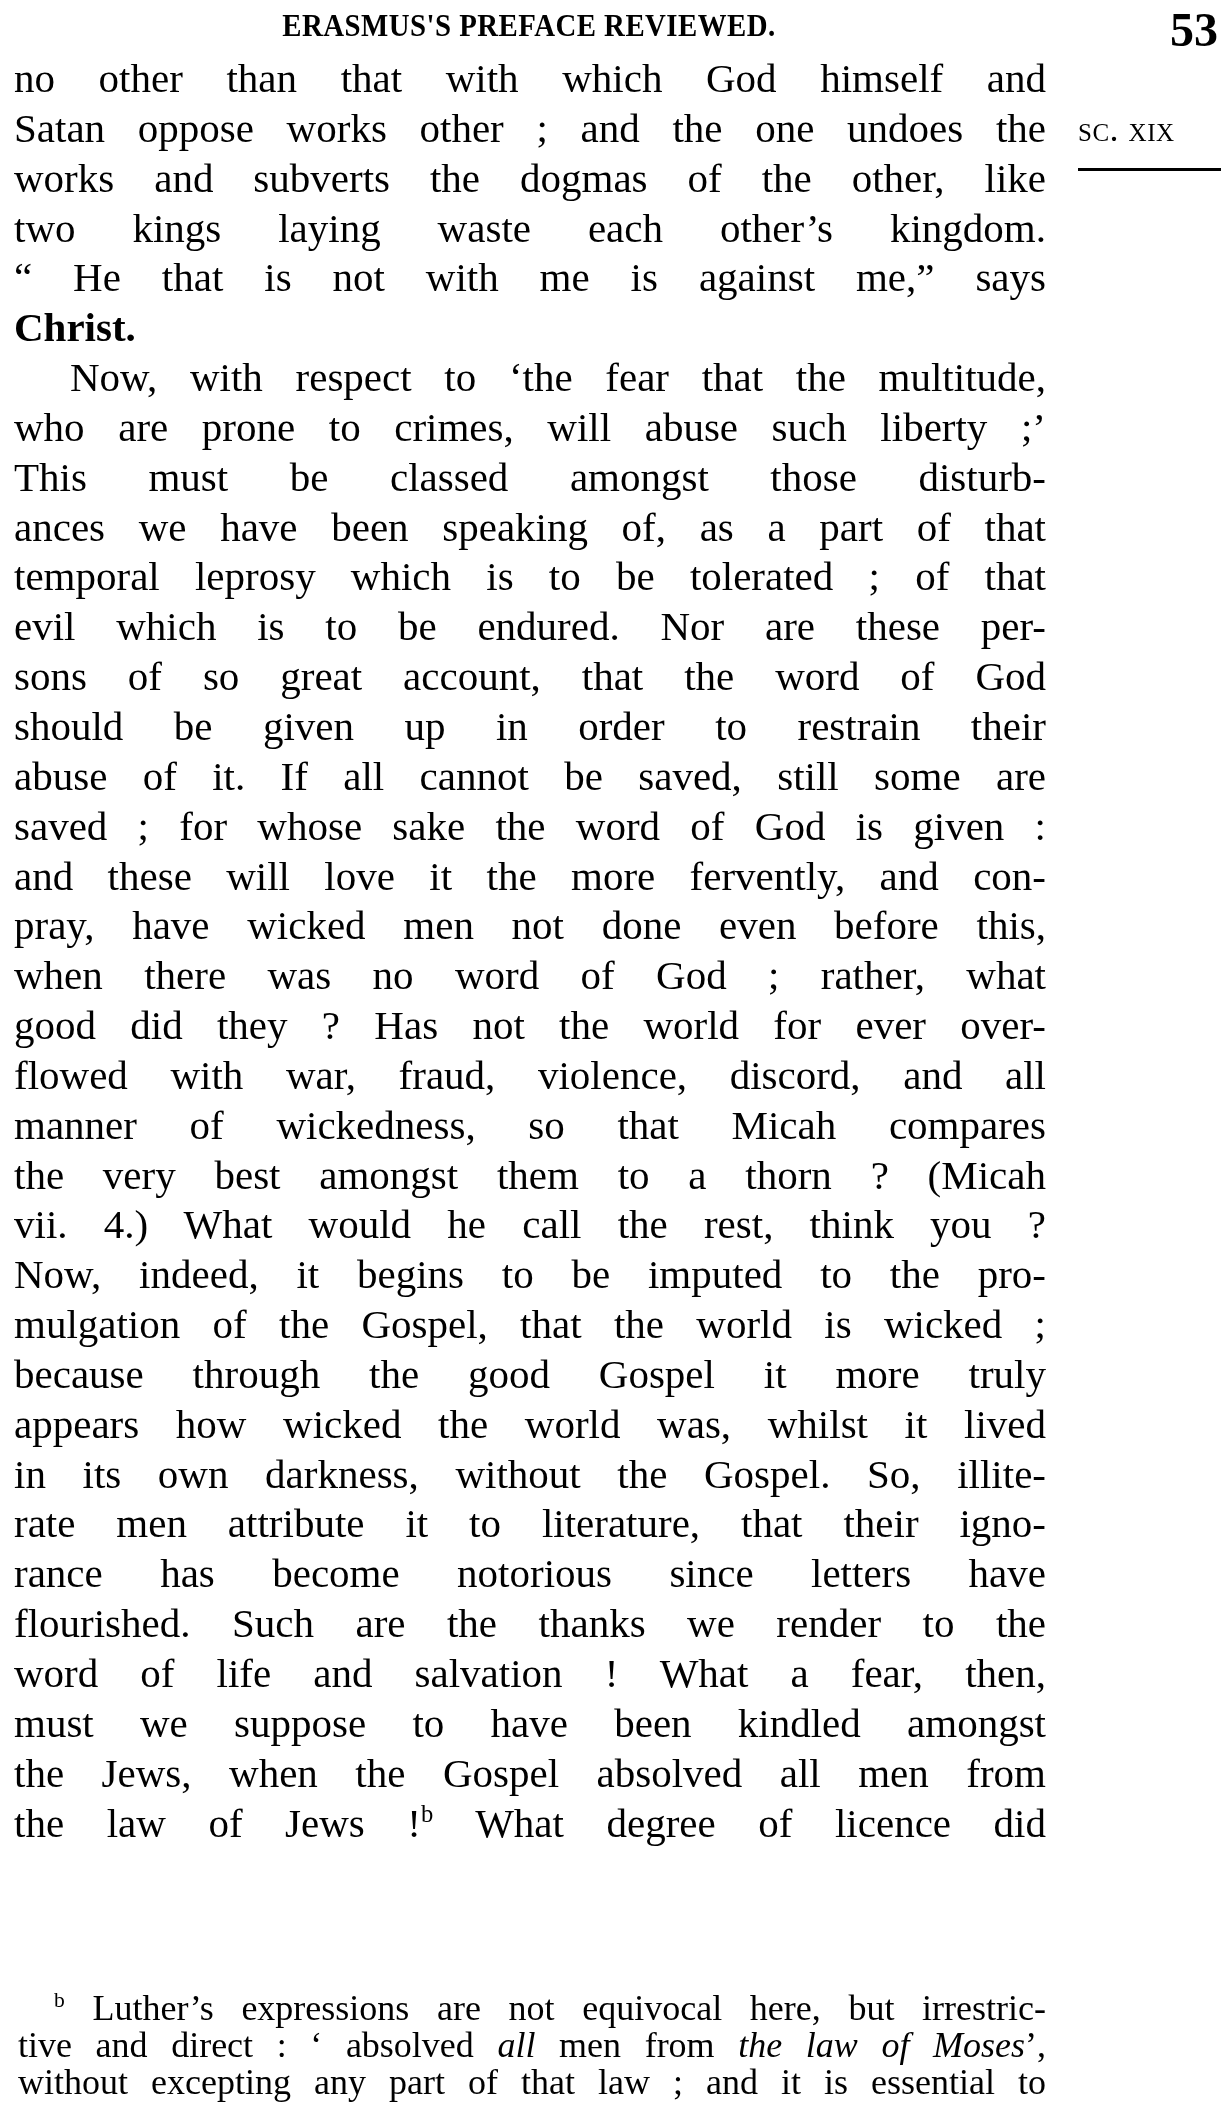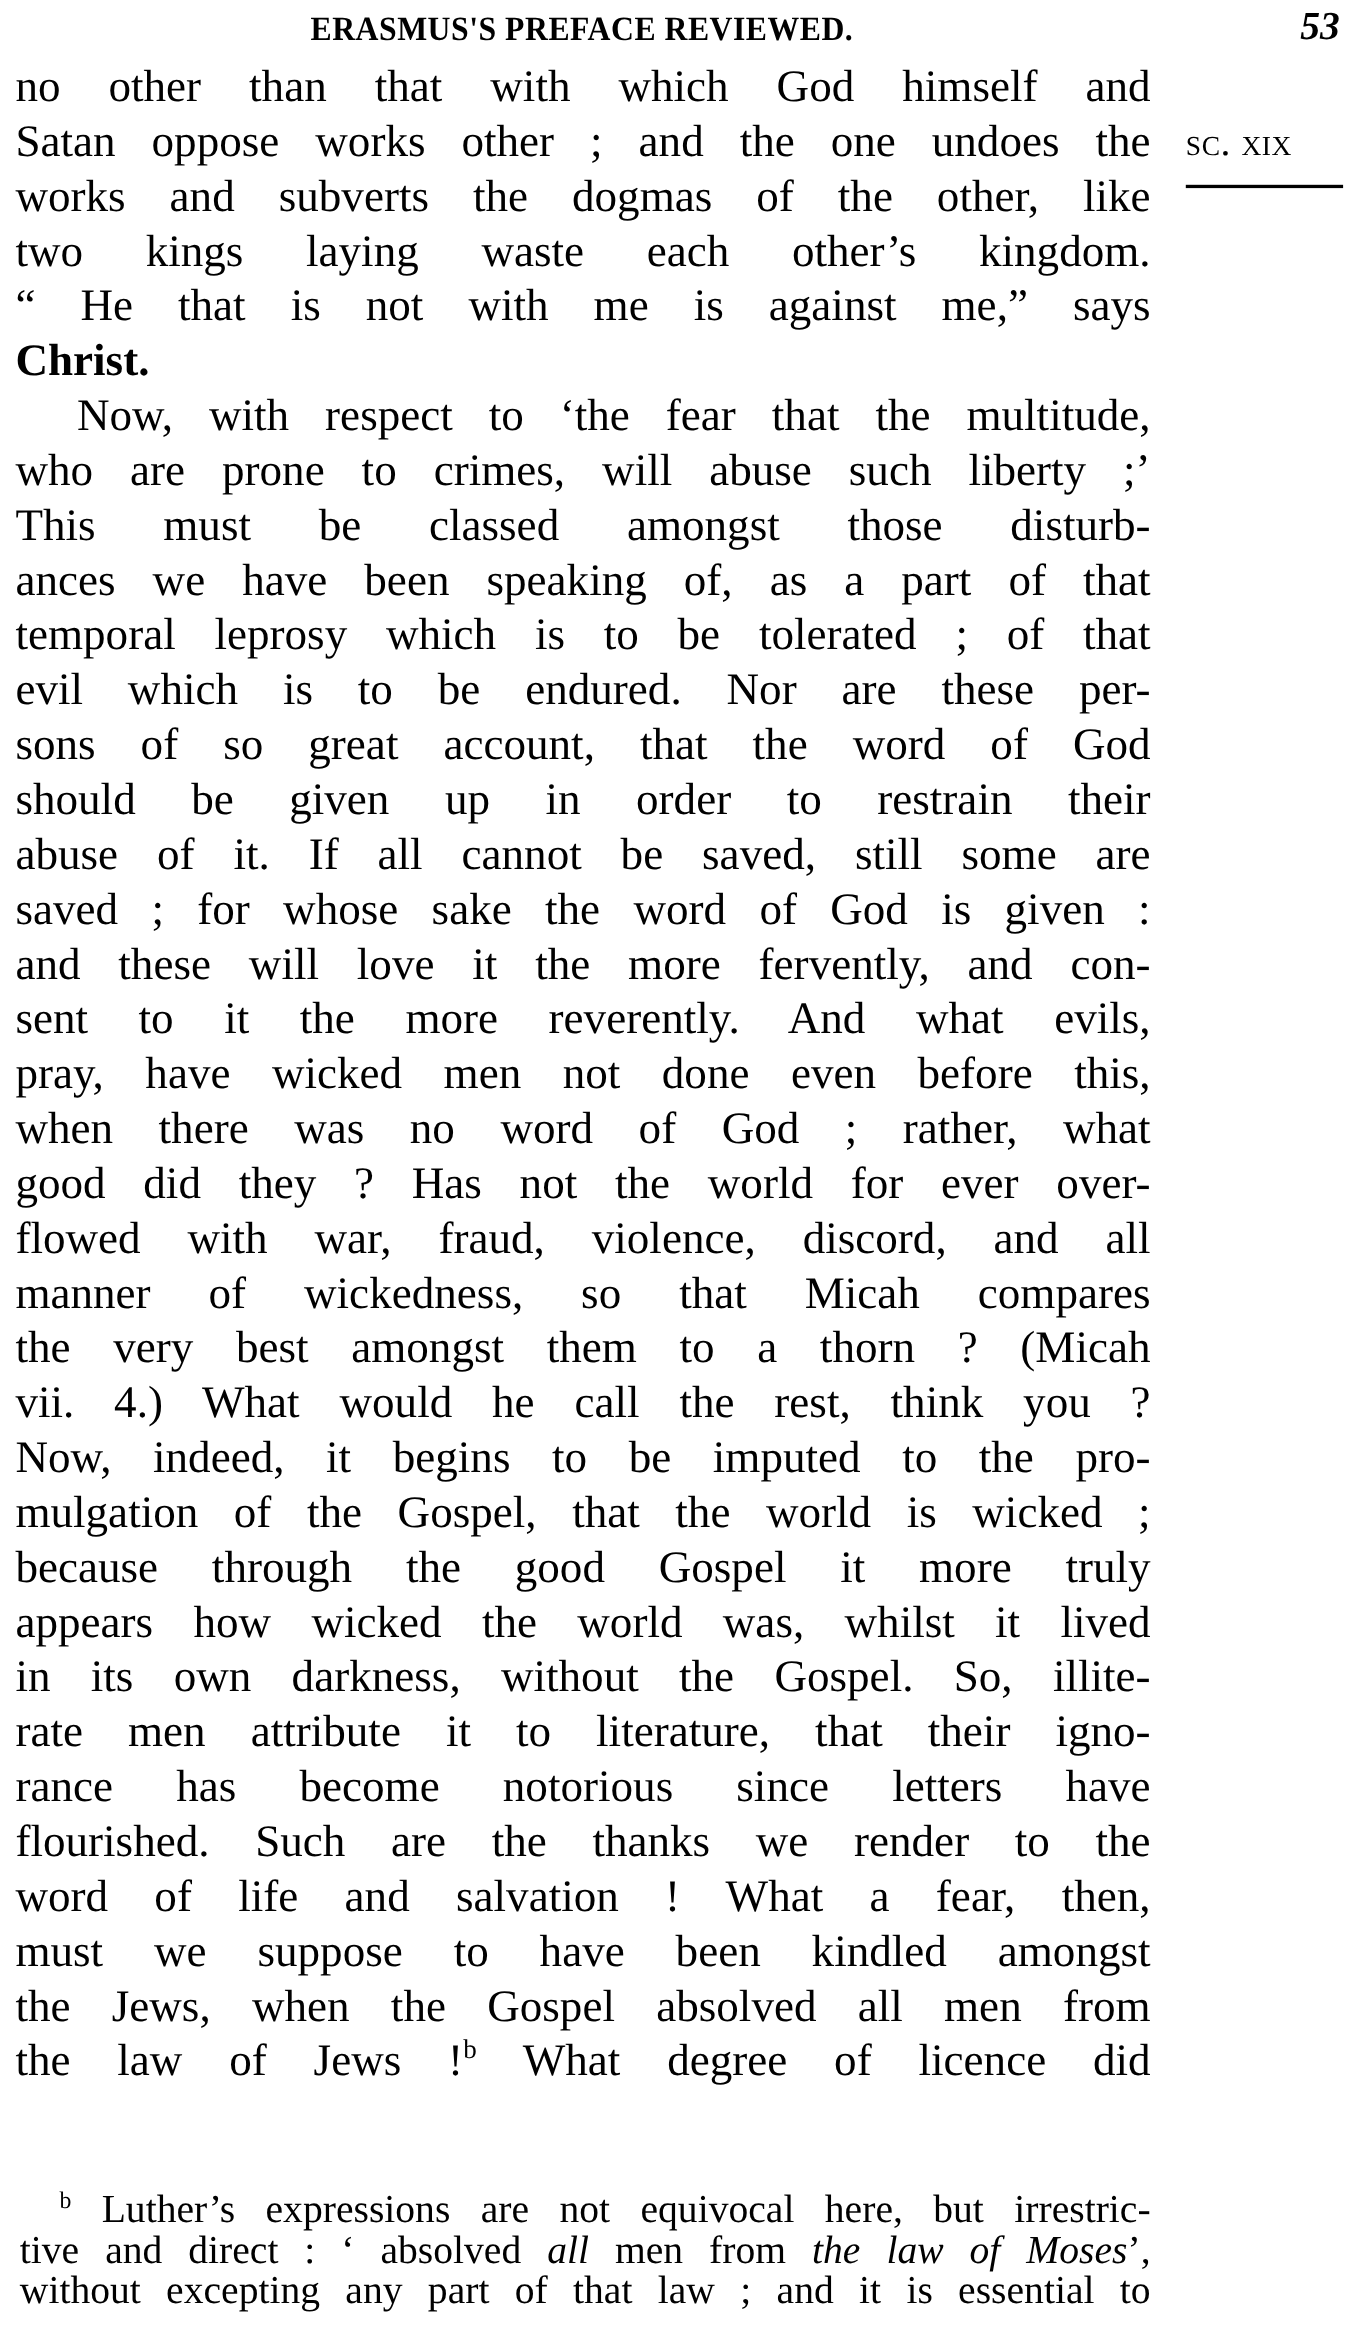--- a/index.html
+++ b/index.html
@@ -24,23 +24,22 @@
       font-size: 31px;
       font-weight: bold;
       letter-spacing: 0.5px;
       transform: scaleX(0.93);
       transform-origin: center;
     }
     .page-number {
       position: absolute;
       top: 2px;
       right: 14px;
-      font-size: 36px;
+      font-size: 48px;
       font-weight: bold;
-      font-style: italic;
     }
     .margin-note {
       position: absolute;
       left: 1078px;
       top: 60px;
       width: 145px;
     }
     .margin-label {
       font-size: 36px;
       letter-spacing: 0.5px;
@@ -124,21 +123,20 @@
     <div class="line">who are prone to crimes, will abuse such liberty ;’</div>
     <div class="line">This must be classed amongst those disturb-</div>
     <div class="line">ances we have been speaking of, as a part of that</div>
     <div class="line">temporal leprosy which is to be tolerated ; of that</div>
     <div class="line">evil which is to be endured. Nor are these per-</div>
     <div class="line">sons of so great account, that the word of God</div>
     <div class="line">should be given up in order to restrain their</div>
     <div class="line">abuse of it. If all cannot be saved, still some are</div>
     <div class="line">saved ; for whose sake the word of God is given :</div>
     <div class="line">and these will love it the more fervently, and con-</div>
-    <div class="line">sent to it the more reverently. And what evils,</div>
     <div class="line">pray, have wicked men not done even before this,</div>
     <div class="line">when there was no word of God ; rather, what</div>
     <div class="line">good did they ? Has not the world for ever over-</div>
     <div class="line">flowed with war, fraud, violence, discord, and all</div>
     <div class="line">manner of wickedness, so that Micah compares</div>
     <div class="line">the very best amongst them to a thorn ? (Micah</div>
     <div class="line">vii. 4.) What would he call the rest, think you ?</div>
     <div class="line">Now, indeed, it begins to be imputed to the pro-</div>
     <div class="line">mulgation of the Gospel, that the world is wicked ;</div>
     <div class="line">because through the good Gospel it more truly</div>

